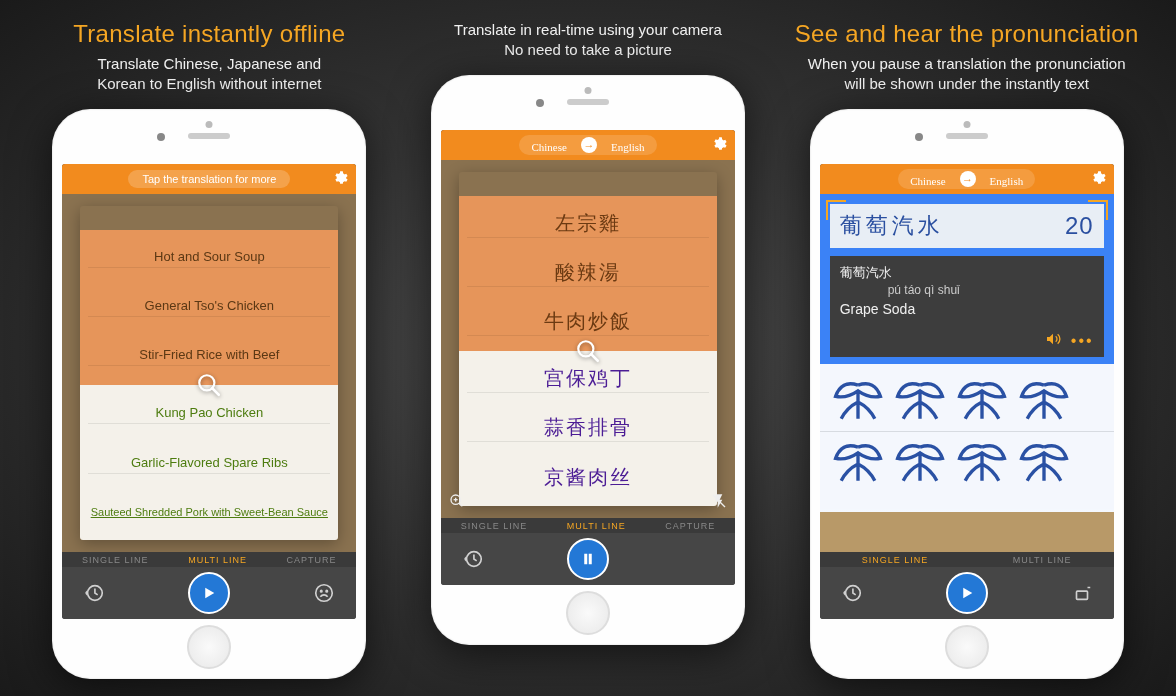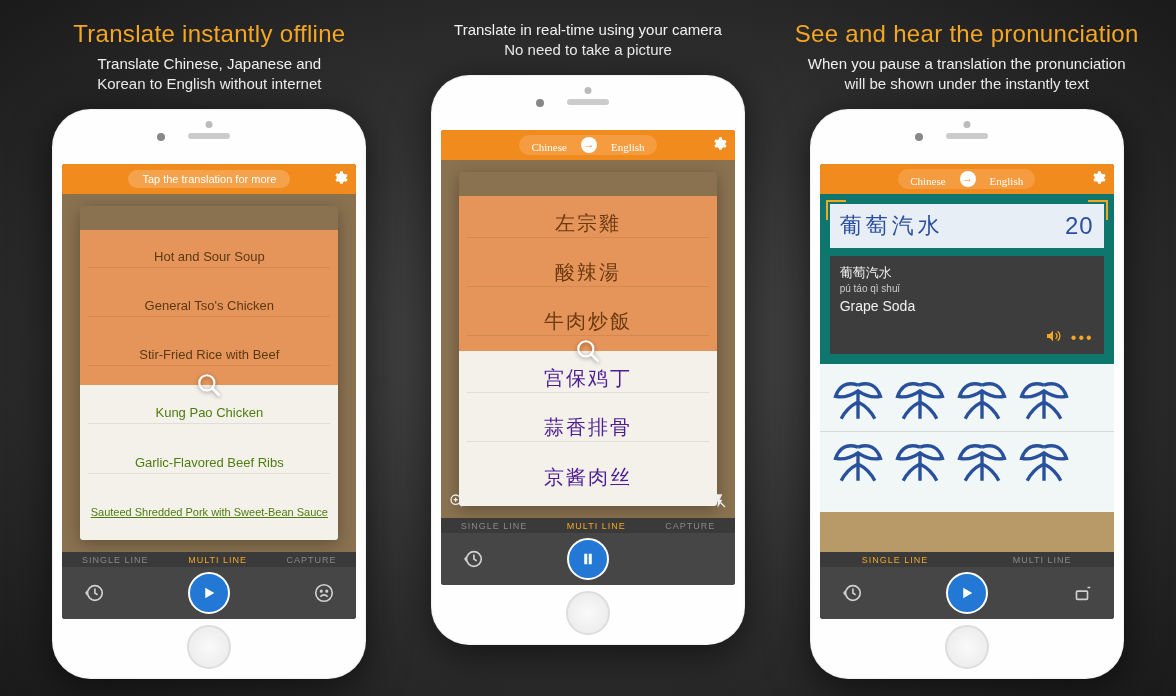--- a/index.html
+++ b/index.html
@@ -151,21 +151,21 @@
 }
 .gear svg { width: 16px; height: 16px; fill: #fff; }
 
 
 .viewport {
   flex: 1;
   position: relative;
   background: #8a7250;
   overflow: hidden;
 }
-.viewport.blue { background: #0f766e; }
+.viewport.blue { background: #3b82f6; }
 .bracket {
   position: absolute;
   width: 20px;
   height: 20px;
   border: 2.5px solid #f5a623;
 }
 .br-tl { top: 6px; left: 6px; border-right: none; border-bottom: none; }
 .br-tr { top: 6px; right: 6px; border-left: none; border-bottom: none; }
 
 .menu-card {
@@ -234,21 +234,21 @@
 .blue-strip .price { color: #2a4fa0; font-size: 24px; font-weight: 500; letter-spacing: 1px; }
 .result-box {
   position: absolute;
   top: 62px; left: 10px; right: 10px;
   background: #3d3d3d;
   color: #f0f0f0;
   padding: 8px 10px 6px 10px;
   font-size: 12px;
 }
 .result-box .cjk { font-size: 13px; }
-.result-box .pinyin { font-size: 10px; color: #ccc; margin-top: 1px; }
+.result-box .pinyin { font-size: 12px; color: #ccc; margin-top: 1px; margin-left: 48px; }
 .result-box .english { font-size: 14px; margin-top: 4px; }
 .result-actions {
   display: flex;
   justify-content: flex-end;
   align-items: center;
   gap: 10px;
   margin-top: 14px;
   color: #f5a623;
   font-size: 16px;
 }
@@ -344,21 +344,21 @@
               <div class="menu-item">Stir-Fried Rice with Beef</div>
               <div class="magnifier">
                 <svg viewBox="0 0 24 24">
                     <circle cx="10" cy="10" r="7" fill="none" stroke="#fff" stroke-width="2"></circle>
                     <line x1="15" y1="15" x2="21" y2="21" stroke="#fff" stroke-width="2.4" stroke-linecap="round"></line>
                   </svg>
               </div>
             </div>
             <div class="menu-bot">
               <div class="menu-item">Kung Pao Chicken</div>
-              <div class="menu-item">Garlic-Flavored Beef Ribs</div>
+              <div class="menu-item">Garlic-Flavored Spare Ribs</div>
               <div class="menu-item sm">Sauteed Shredded Pork with Sweet-Bean Sauce</div>
             </div>
           </div>
         </div>
         <div class="tabs">
           <div class="tab">SINGLE LINE</div>
           <div class="tab active">MULTI LINE</div>
           <div class="tab">CAPTURE</div>
         </div>
         <div class="controls">

